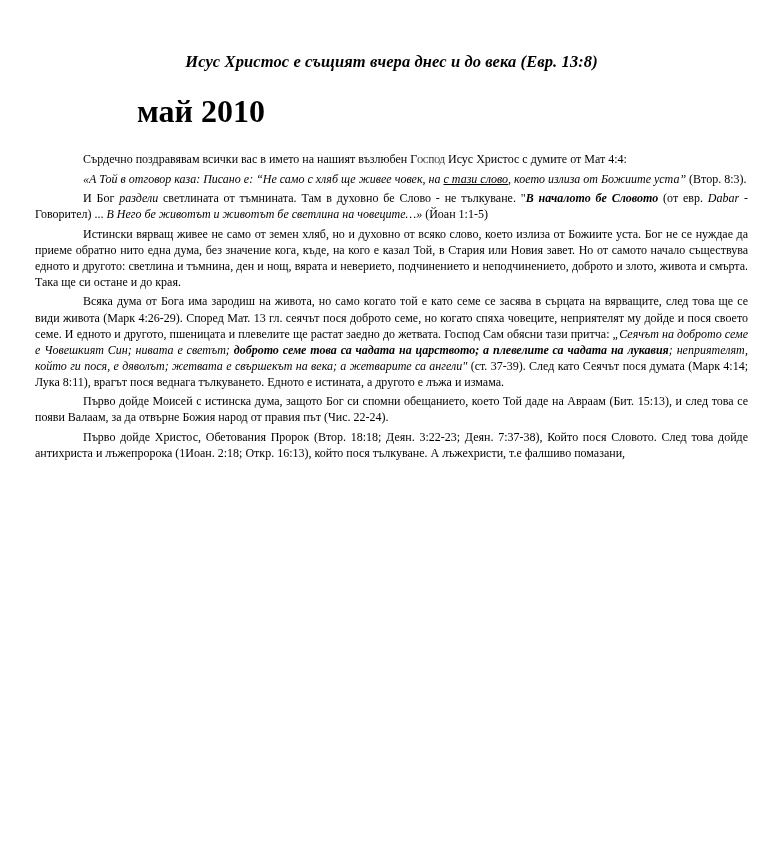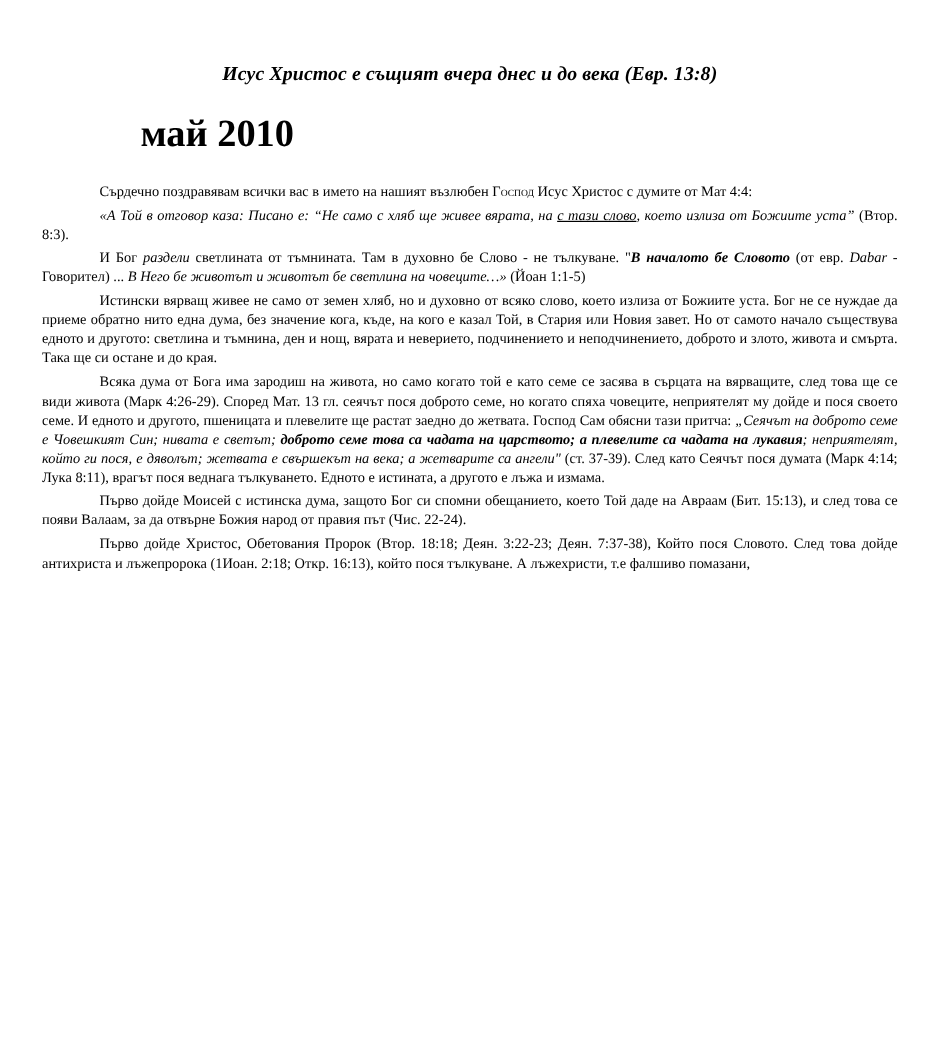--- a/index.html
+++ b/index.html
@@ -45,20 +45,21 @@
     font-size: 32px;
     font-weight: bold;
     line-height: 1.1;
     white-space: nowrap;
   }
   .masthead-issue {
     font-size: 32px;
     font-weight: bold;
     line-height: 1.1;
     white-space: nowrap;
+    margin-left: 20px;
   }
 
   
   .body-col {
     padding-top: 22px;
   }
   p.para {
     margin: 0 0 0.30em 0;
     text-align: justify;
     text-justify: inter-word;
@@ -85,21 +86,21 @@
     <div class="masthead-verse">Исус Христос е същият вчера днес и до века (Евр. 13:8)</div>
     <div class="masthead-title-row">
       <span class="masthead-issue">май 2010</span>
     </div>
   </div>
 
   <div class="body-col">
 
     <p class="para"><span>Сърдечно поздравявам всички вас в името на нашият възлюбен </span><span class="sc">Господ</span><span> Исус Христос с думите от Мат 4:4:</span></p>
 
-    <p class="para"><span class="i">«А Той в отговор каза: Писано е: “Не само с хляб ще живее вярата, на </span><span class="i u">с тази слово</span><span class="i">, което излиза от Божиите уста” </span><span>(Втор. 8:3).</span></p>
+    <p class="para"><span class="i">«А Той в отговор каза: Писано е: “Не само с хляб ще живее човек, на </span><span class="i u">с тази слово</span><span class="i">, което излиза от Божиите уста” </span><span>(Втор. 8:3).</span></p>
 
 
     <p class="para"><span>И Бог </span><span class="i">раздели</span><span> светлината от тъмнината. Там в духовно бе Слово - не тълкуване. "</span><span class="bi">В началото бе Словото</span><span> (от евр. </span><span class="lat">Dabar</span><span> - Говорител) ... </span><span class="i">В Него бе животът и животът бе светлина на човеците…»</span><span> (Йоан 1:1-5)</span></p>
 
     <p class="para">Истински вярващ живее не само от земен хляб, но и духовно от всяко слово, което излиза от Божиите уста. Бог не се нуждае да приеме обратно нито една дума, без значение кога, къде, на кого е казал Той, в Стария или Новия завет. Но от самото начало съществува едното и другото: светлина и тъмнина, ден и нощ, вярата и неверието, подчинението и неподчинението, доброто и злото, живота и смърта. Така ще си остане и до края.</p>
 
     <p class="para"><span>Всяка дума от Бога има зародиш на живота, но само когато той е като семе се засява в сърцата на вярващите, след това ще се види живота (Марк 4:26-29). Според Мат. 13 гл. сеячът пося доброто семе, но когато спяха човеците, неприятелят му дойде и пося своето семе. И едното и другото, пшеницата и плевелите ще растат заедно до жетвата. Господ Сам обясни тази притча: </span><span class="i">„Сеячът на доброто семе е Човешкият Син; нивата е светът; </span><span class="bi">доброто семе това са чадата на царството; а плевелите са чадата на лукавия</span><span class="i">; неприятелят, който ги пося, е дяволът; жетвата е свършекът на века; а жетварите са ангели"</span><span> (ст. 37-39). След като Сеячът пося думата (Марк 4:14; Лука 8:11), врагът пося веднага тълкуването. Едното е истината, а другото е лъжа и измама.</span></p>
 
     <p class="para">Първо дойде Моисей с истинска дума, защото Бог си спомни обещанието, което Той даде на Авраам (Бит. 15:13), и след това се появи Валаам, за да отвърне Божия народ от правия път (Чис. 22-24).</p>
 

